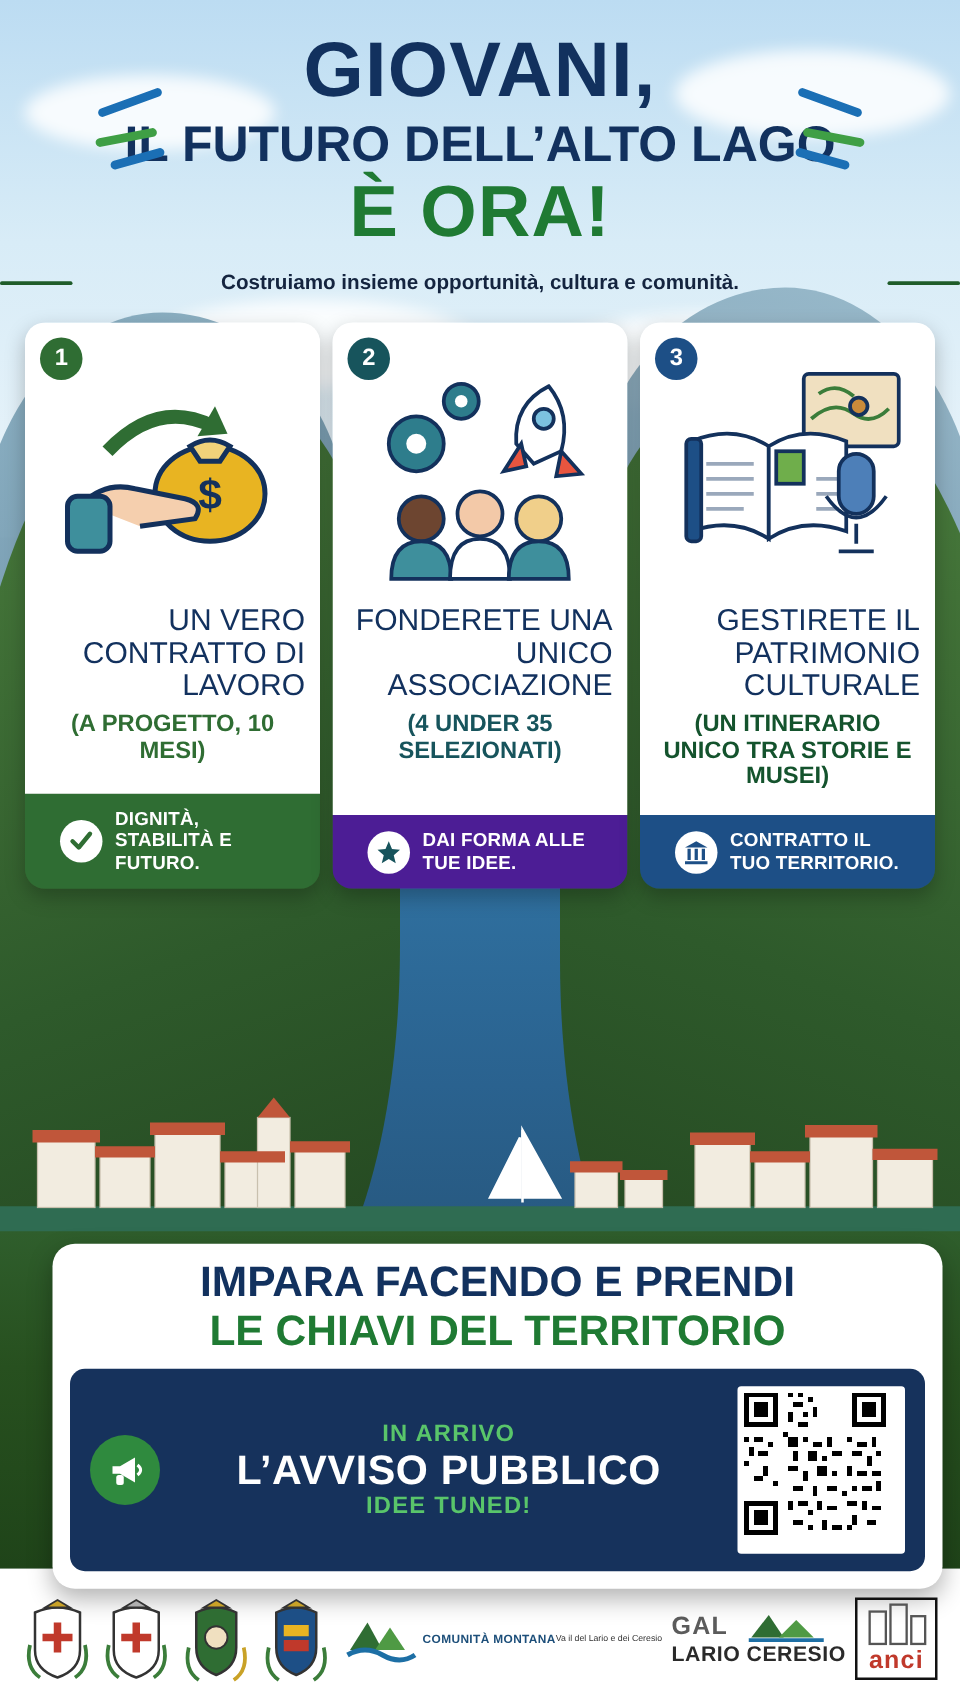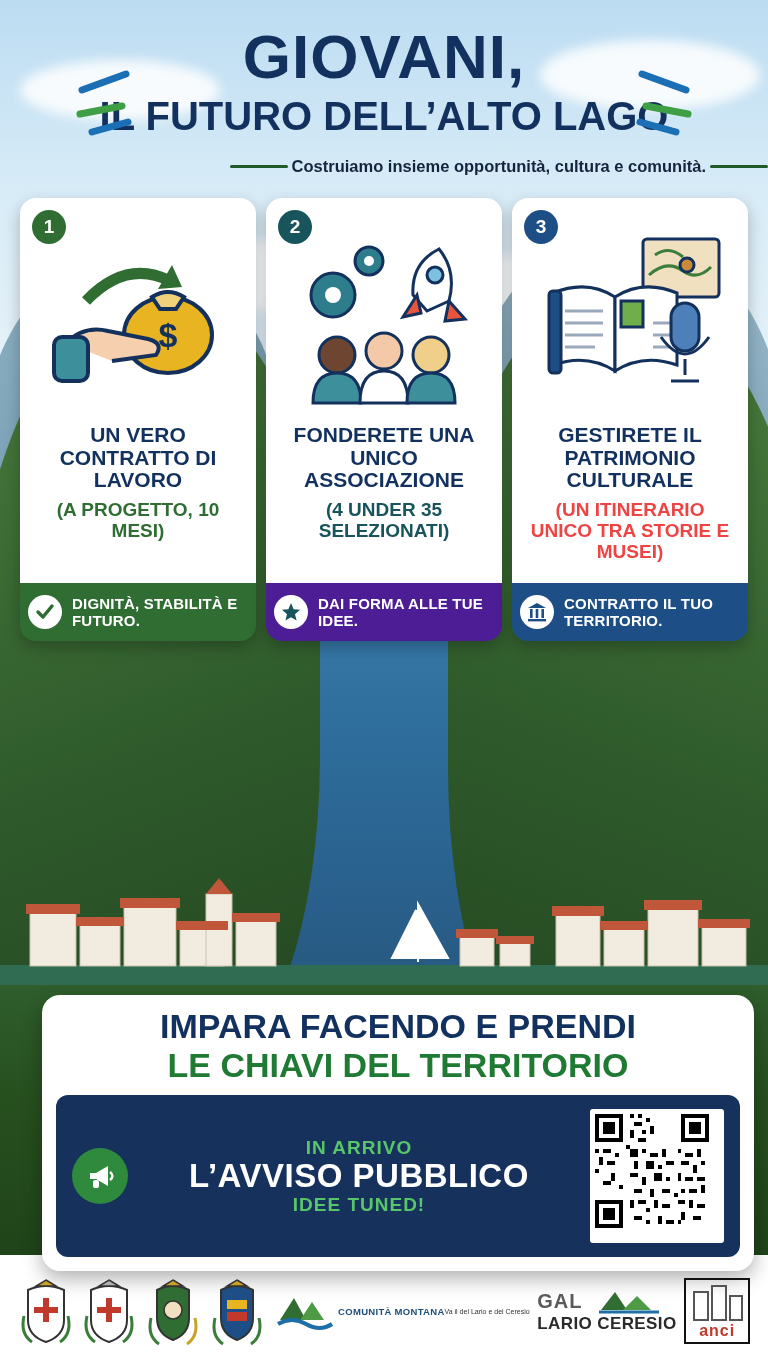--- a/index.html
+++ b/index.html
@@ -28,37 +28,37 @@
   .town{position:absolute;left:0;top:870px;width:768px;height:130px;}
   .greenband{position:absolute;left:0;top:985px;width:768px;height:270px;
       background:linear-gradient(#2f5e2c 0%,#27501f 40%,#1f4419 100%);}
   .footer-strip{position:absolute;left:0;bottom:0;width:768px;height:110px;background:#fff;}
 
   
   .header{position:relative;z-index:3;padding-top:28px;text-align:center;}
   .t1{font-size:62px;font-weight:bold;color:#12315e;letter-spacing:1px;line-height:.95;}
   .t2{font-size:40px;font-weight:bold;color:#12315e;letter-spacing:0px;line-height:1.15;margin-top:6px;}
   .t3{font-size:58px;font-weight:bold;color:#1f7a33;letter-spacing:1px;margin-top:2px;line-height:1;}
-  .subrow{display:flex;align-items:center;justify-content:flex-end;gap:4px;margin-top:18px;}
+  .subrow{display:flex;align-items:center;justify-content:space-between;gap:4px;margin-top:18px;}
   .subrule{height:3px;width:58px;background:#1f5c2a;border-radius:2px;}
   .sub{font-size:16.5px;font-weight:bold;color:#14243f;}
 
   .spark{position:absolute;z-index:3;}
 
   
   .cards{position:relative;z-index:3;display:flex;gap:10px;justify-content:center;margin-top:22px;}
   .card{width:236px;border-radius:16px;overflow:hidden;
         box-shadow:0 6px 16px rgba(0,0,0,.25);display:flex;flex-direction:column;}
   .card-top{background:#fff;flex:1;padding:14px 12px 10px;position:relative;display:flex;flex-direction:column;align-items:center;}
   .badge{position:absolute;left:12px;top:12px;width:34px;height:34px;border-radius:50%;
          color:#fff;font-weight:bold;font-size:19px;display:flex;align-items:center;justify-content:center;}
   .icon-area{height:190px;display:flex;align-items:center;justify-content:center;margin-top:12px;}
-  .c-title{font-size:21px;font-weight:bold;line-height:1.08;text-align:center;margin-top:10px;color:#12315e;}
+  .c-title{font-size:24px;font-weight:normal;line-height:1.08;text-align:right;margin-top:10px;color:#12315e;}
   .c-sub{font-size:19px;font-weight:bold;line-height:1.1;text-align:center;margin-top:8px;padding-bottom:10px;}
-  .card-foot{display:flex;align-items:center;gap:10px;padding:12px 8px;color:#fff;}
+  .card-foot{display:flex;align-items:center;gap:10px;padding:12px 28px;color:#fff;}
   .foot-ico{width:34px;height:34px;border-radius:50%;background:#fff;display:flex;align-items:center;justify-content:center;flex:0 0 auto;}
   .foot-txt{font-size:15px;font-weight:bold;line-height:1.15;letter-spacing:.2px;}
 
   
   .panel{position:absolute;z-index:3;left:42px;top:995px;width:684px;background:#fff;border-radius:18px;
          box-shadow:0 8px 20px rgba(0,0,0,.3);padding:14px 14px 14px;}
   .p1{font-size:34px;font-weight:bold;color:#12315e;text-align:center;line-height:1.02;}
   .p2{font-size:34px;font-weight:bold;color:#1f7a33;text-align:center;line-height:1.05;margin-top:4px;}
   .navy{margin-top:12px;background:#16325c;border-radius:12px;padding:14px 16px;display:flex;align-items:center;gap:14px;}
   .mega{width:56px;height:56px;border-radius:50%;background:#2f8a3e;display:flex;align-items:center;justify-content:center;flex:0 0 auto;}
@@ -73,21 +73,21 @@
          display:flex;align-items:center;justify-content:space-around;padding:0 14px;box-sizing:border-box;}
   .crest{width:56px;height:70px;}
   .logo-cm{display:flex;flex-direction:row;align-items:center;}
   .cm-t1{font-size:9.5px;font-weight:bold;color:#1d4f7a;letter-spacing:.3px;}
   .cm-t2{font-size:7px;color:#333;}
   .gal{display:flex;flex-direction:column;align-items:flex-start;}
   .gal-top{display:flex;align-items:center;gap:15px;}
   .gal-g{font-size:20px;font-weight:bold;color:#5b5b5b;letter-spacing:1px;}
   .gal-b{font-size:17px;font-weight:bold;color:#2a2a2a;letter-spacing:.4px;}
   .anci{width:62px;height:62px;border:2px solid #111;display:flex;flex-direction:column;justify-content:flex-end;align-items:center;}
-  .anci-t{font-size:16px;font-weight:bold;color:#c0392b;letter-spacing:1px;padding-bottom:2px;}
+  .anci-t{font-size:20px;font-weight:bold;color:#c0392b;letter-spacing:1px;padding-bottom:2px;}
 </style>
 </head>
 <body>
 
 <div class="bg">
   <div class="sky"></div>
   <div class="cloud" style="left:20px;top:60px;width:200px;height:60px;"></div>
   <div class="cloud" style="left:540px;top:40px;width:220px;height:70px;"></div>
   <div class="cloud" style="left:120px;top:240px;width:260px;height:70px;"></div>
   <div class="cloud" style="left:430px;top:250px;width:300px;height:80px;"></div>
@@ -133,20 +133,21 @@
       <path d="M416 40 L392 88 L416 88 Z" fill="#fff"></path>
     </g>
   </svg>
   <div class="greenband"></div>
   <div class="footer-strip"></div>
 </div>
 
 <div class="header">
   <div class="t1">GIOVANI,</div>
   <div class="t2">IL FUTURO DELL’ALTO LAGO</div>
+  <div class="t3">È ORA!</div>
   <div class="subrow">
     <div class="subrule"></div>
     <div class="sub">Costruiamo insieme opportunità, cultura e comunità.</div>
     <div class="subrule"></div>
   </div>
 </div>
 
 <svg class="spark" style="left:70px;top:62px;width:110px;height:80px;" viewBox="0 0 110 80">
   <g stroke-linecap="round" stroke-width="7" fill="none">
     <path d="M12 28 L56 12" stroke="#1b6fb5"></path>
@@ -259,21 +260,21 @@
           </g>
           <g stroke="#13315c" stroke-width="3">
             <rect x="136" y="72" width="28" height="48" rx="14" fill="#4d7fb8"></rect>
             <path d="M126 106 q24 34 48 0" fill="none"></path>
             <path d="M150 128 v16" fill="none"></path>
               <path d="M136 150 h28" fill="none"></path>
           </g>
         </svg>
       </div>
       <div class="c-title">GESTIRETE IL PATRIMONIO CULTURALE</div>
-      <div class="c-sub" style="color:#ef4444">(UN ITINERARIO UNICO TRA STORIE E MUSEI)</div>
+      <div class="c-sub" style="color:#14532d">(UN ITINERARIO UNICO TRA STORIE E MUSEI)</div>
     </div>
     <div class="card-foot" style="background:#1d4f86">
       <div class="foot-ico">
         <svg width="22" height="22" viewBox="0 0 22 22">
           <polygon points="11,2 20,7 2,7" fill="#1d4f86"></polygon>
           <rect x="4" y="8" width="2.6" height="9" fill="#1d4f86"></rect>
             <rect x="9.7" y="8" width="2.6" height="9" fill="#1d4f86"></rect>
           <rect x="15.4" y="8" width="2.6" height="9" fill="#1d4f86"></rect>
             <rect x="2" y="18" width="18" height="2.4" fill="#1d4f86"></rect>
         </svg>

